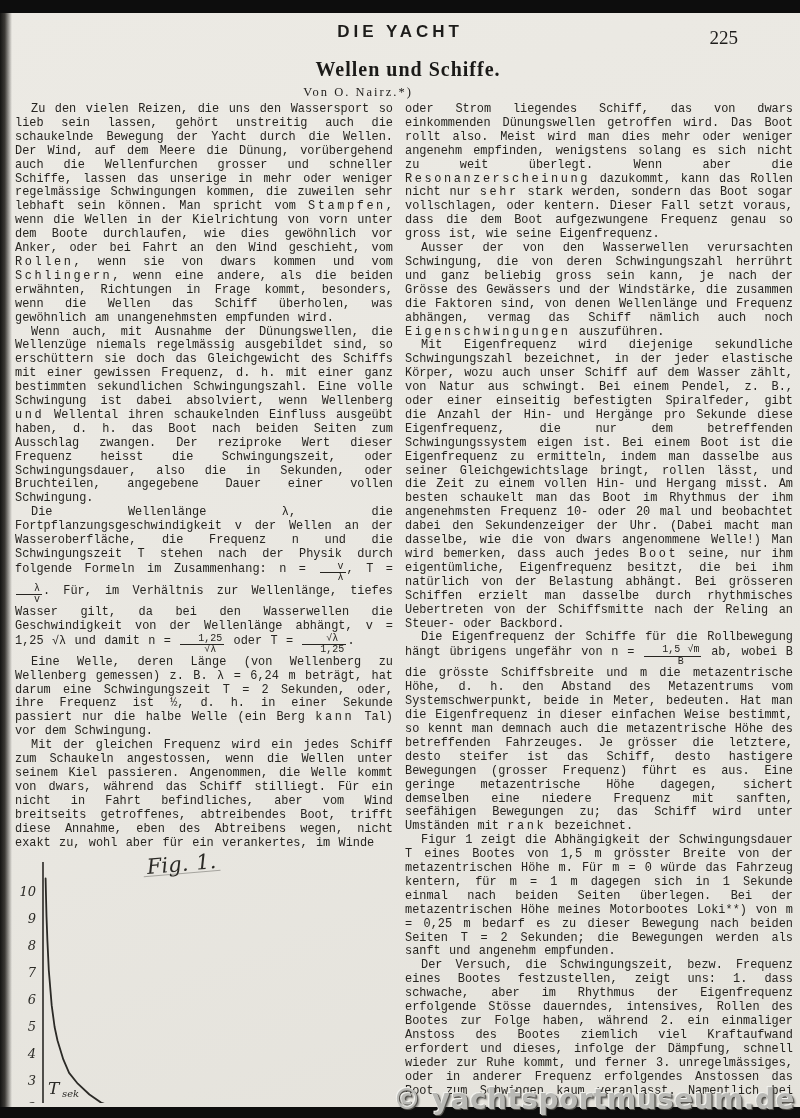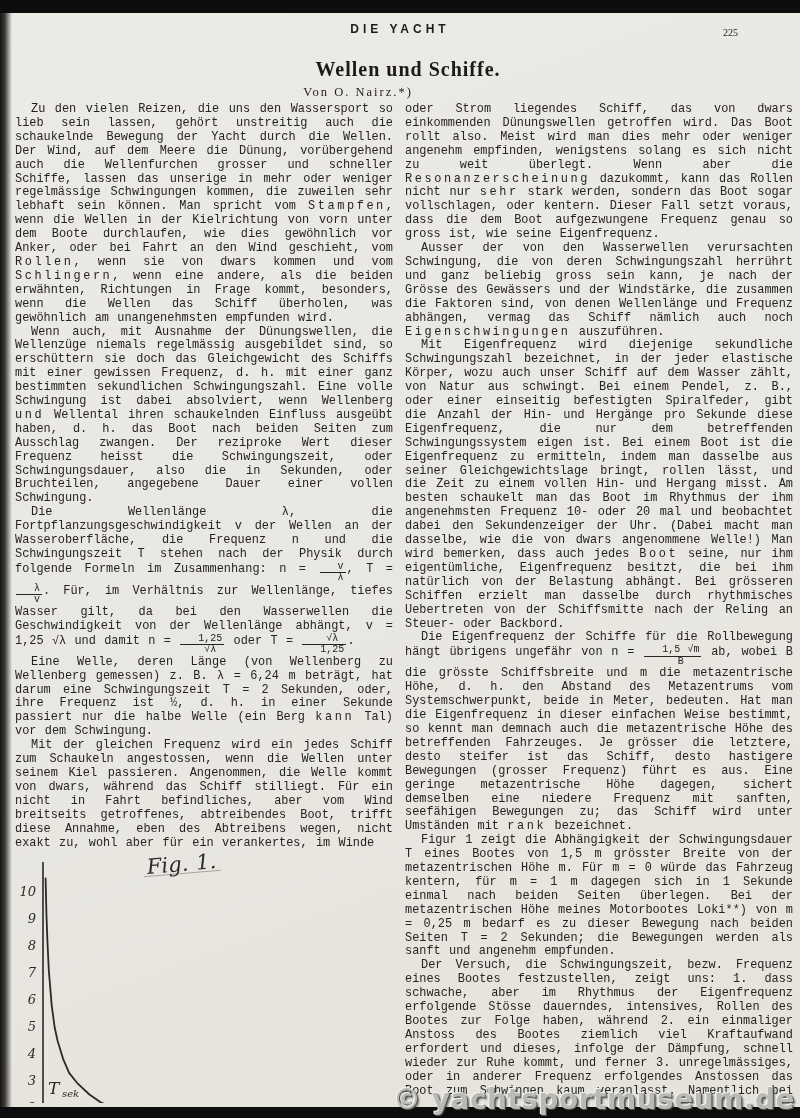--- a/index.html
+++ b/index.html
@@ -5,23 +5,23 @@
   html,body{margin:0;padding:0;background:#777;}
   .page{position:relative;width:800px;height:1118px;margin:0 auto;overflow:hidden;
         background:linear-gradient(160deg,#eceae4 0%,#e9e7e1 55%,#e4e2db 100%);
         font-family:"Liberation Serif",serif;color:#262420;}
   .scan-bar-top{position:absolute;left:0;top:0;width:800px;height:13px;background:#0d0d0d;z-index:9;}
   .scan-bar-bottom{position:absolute;left:0;top:1107px;width:800px;height:11px;background:#0d0d0d;z-index:9;}
   .scan-left-edge{position:absolute;left:0;top:0;width:12px;height:1118px;z-index:8;
         background:linear-gradient(90deg,#141412 0%,#3c3a36 40%,rgba(120,118,110,0) 100%);}
   .journal-header{position:absolute;top:22px;left:0;width:800px;height:24px;}
   .journal-title{position:absolute;left:0;right:0;text-align:center;
-        font-family:"Liberation Sans",sans-serif;font-size:12px;font-weight:bold;
+        font-family:"Liberation Sans",sans-serif;font-size:17px;font-weight:bold;
         letter-spacing:4px;color:#1d1c1a;}
-  .page-number{position:absolute;right:62px;top:5px;font-size:10px;color:#1d1c1a;}
+  .page-number{position:absolute;right:62px;top:5px;font-size:19px;color:#1d1c1a;}
   .article-title{position:absolute;top:58px;left:0;width:800px;text-align:center;
         font-size:20px;font-weight:bold;letter-spacing:1px;color:#1b1a18;padding-left:8px;}
   .article-byline{position:absolute;top:85px;left:0;width:716px;text-align:center;
         font-size:12.5px;letter-spacing:2px;color:#242220;}
   .col{position:absolute;top:103px;font-size:11.9px;line-height:13.9px;text-align:justify;
         word-spacing:1.2px;overflow:hidden;}
   .col-left{left:15px;width:378px;height:1000px;}
   .col-right{left:405px;width:388px;height:995px;}
   .body-p{margin:0;text-indent:16px;font-family:Liberation Mono, monospace;}
   .body-p.no-indent{text-indent:0;}

